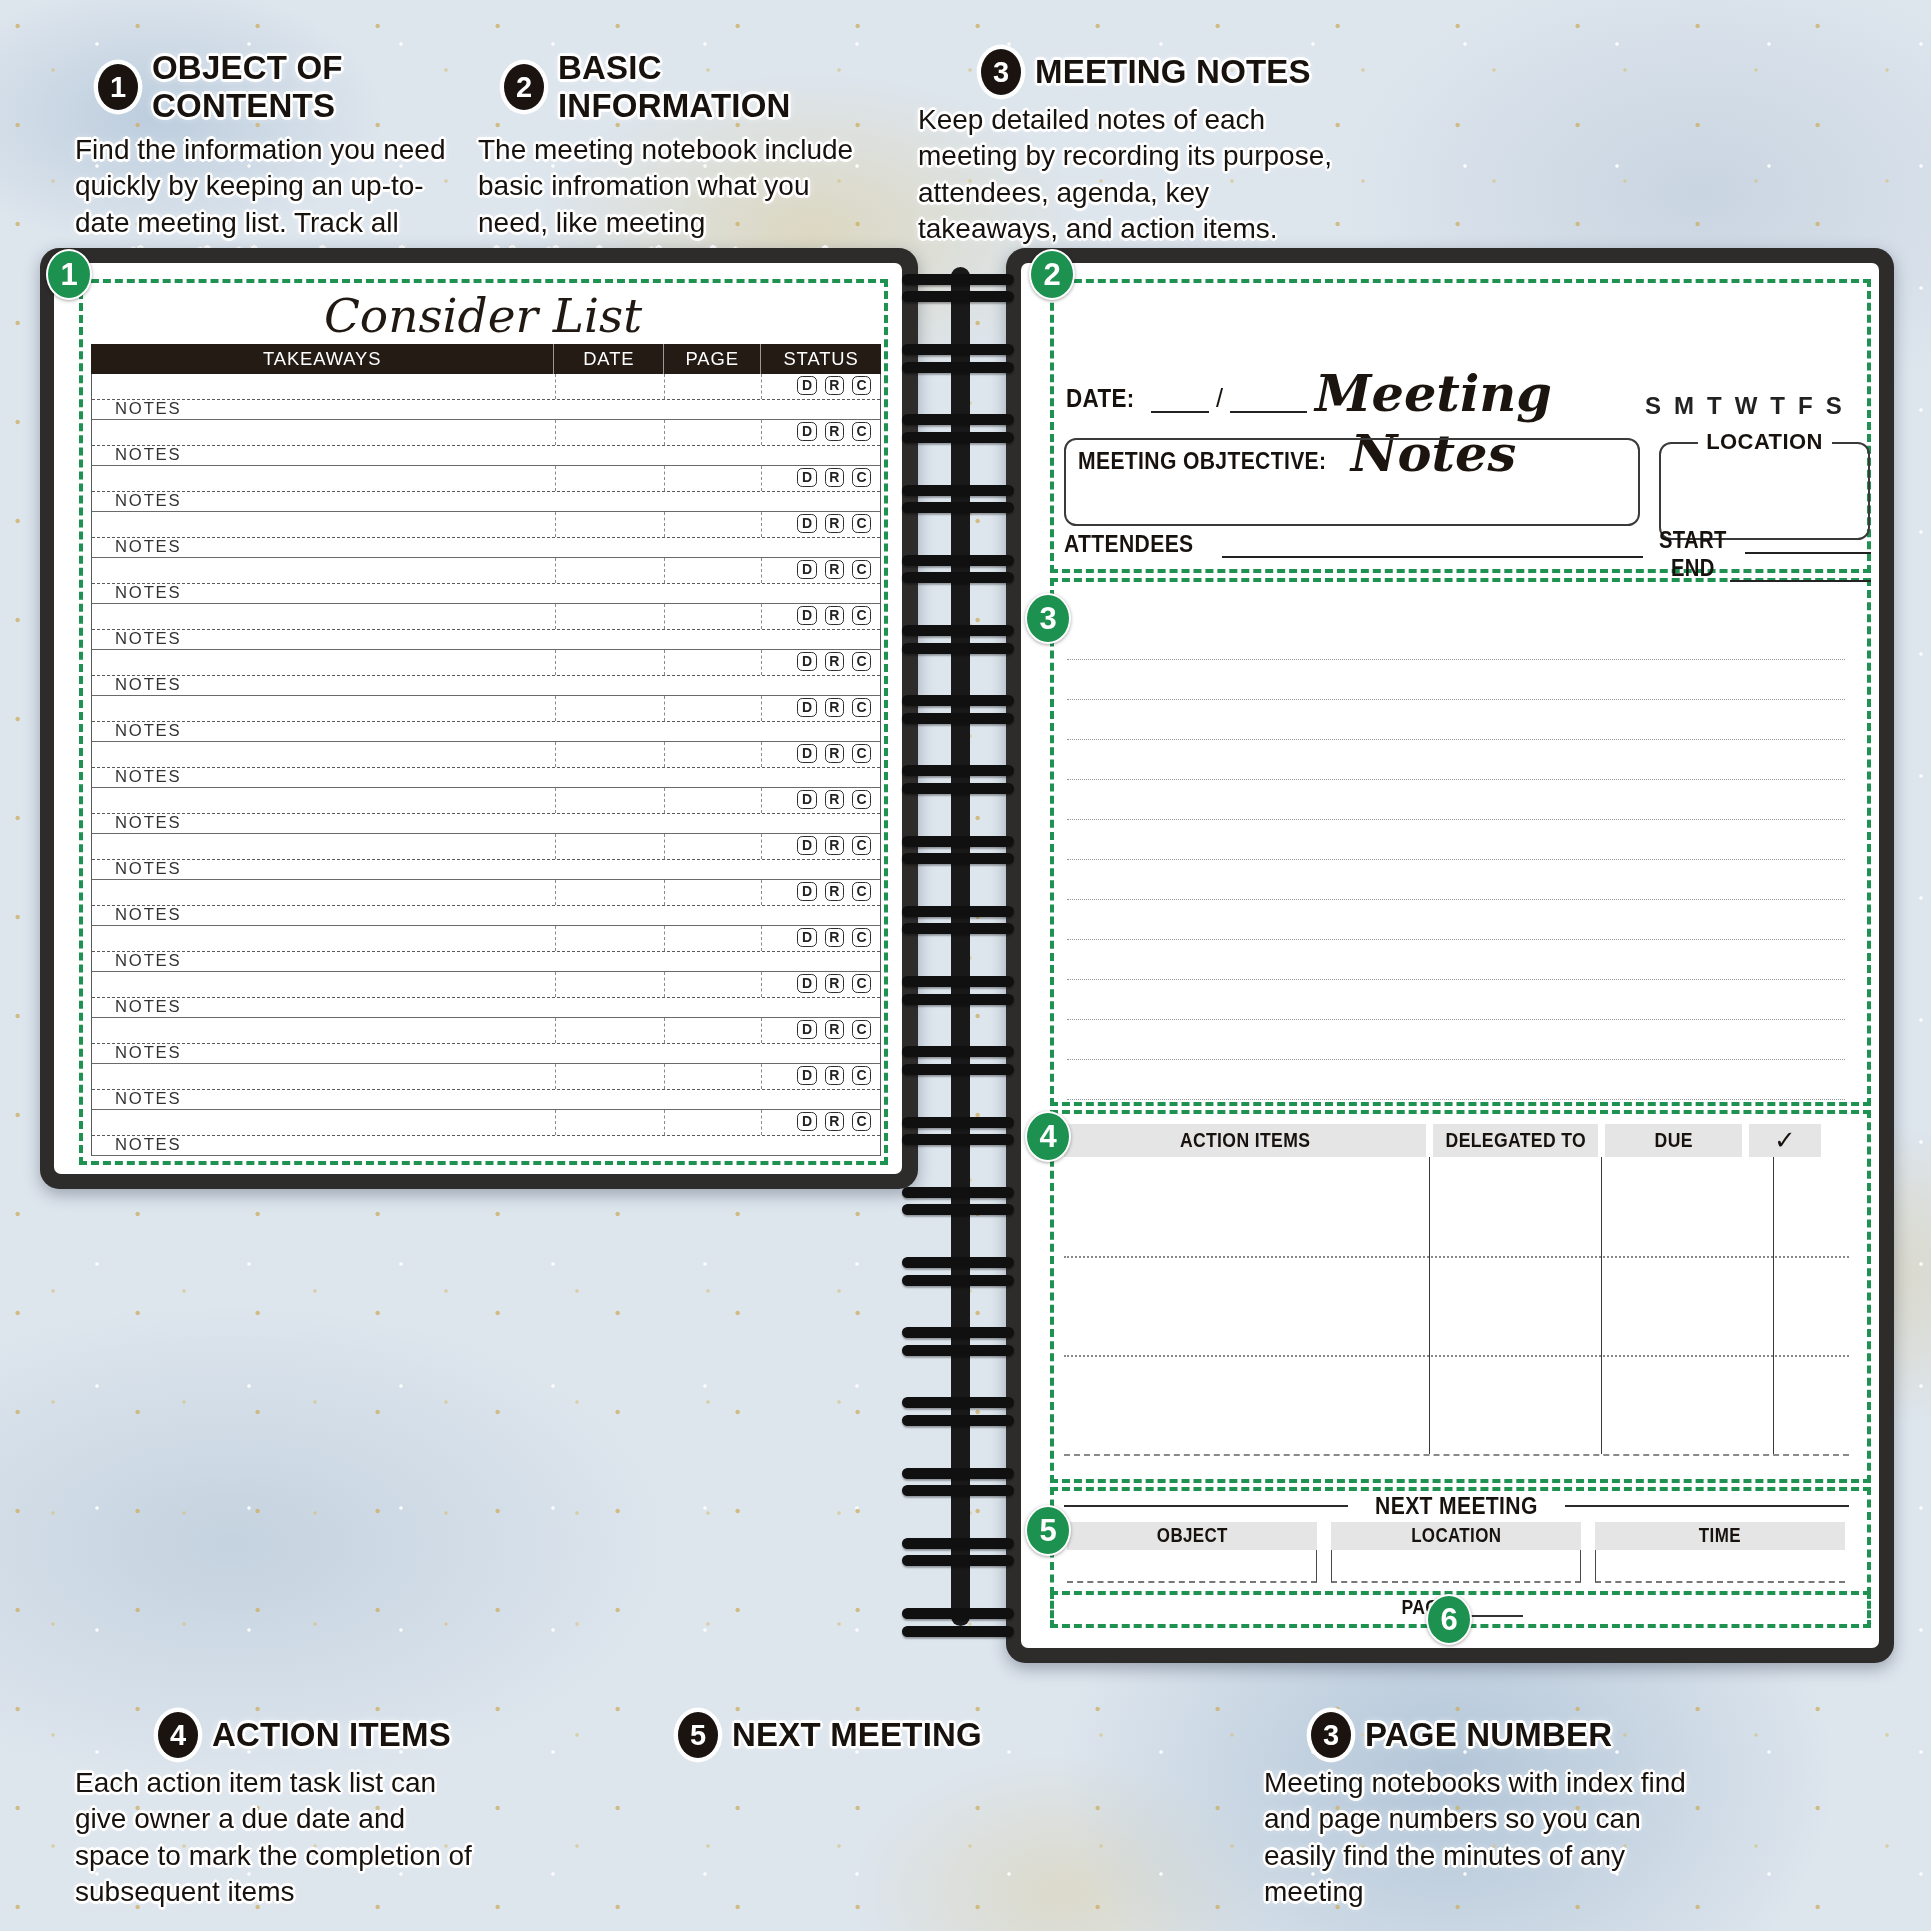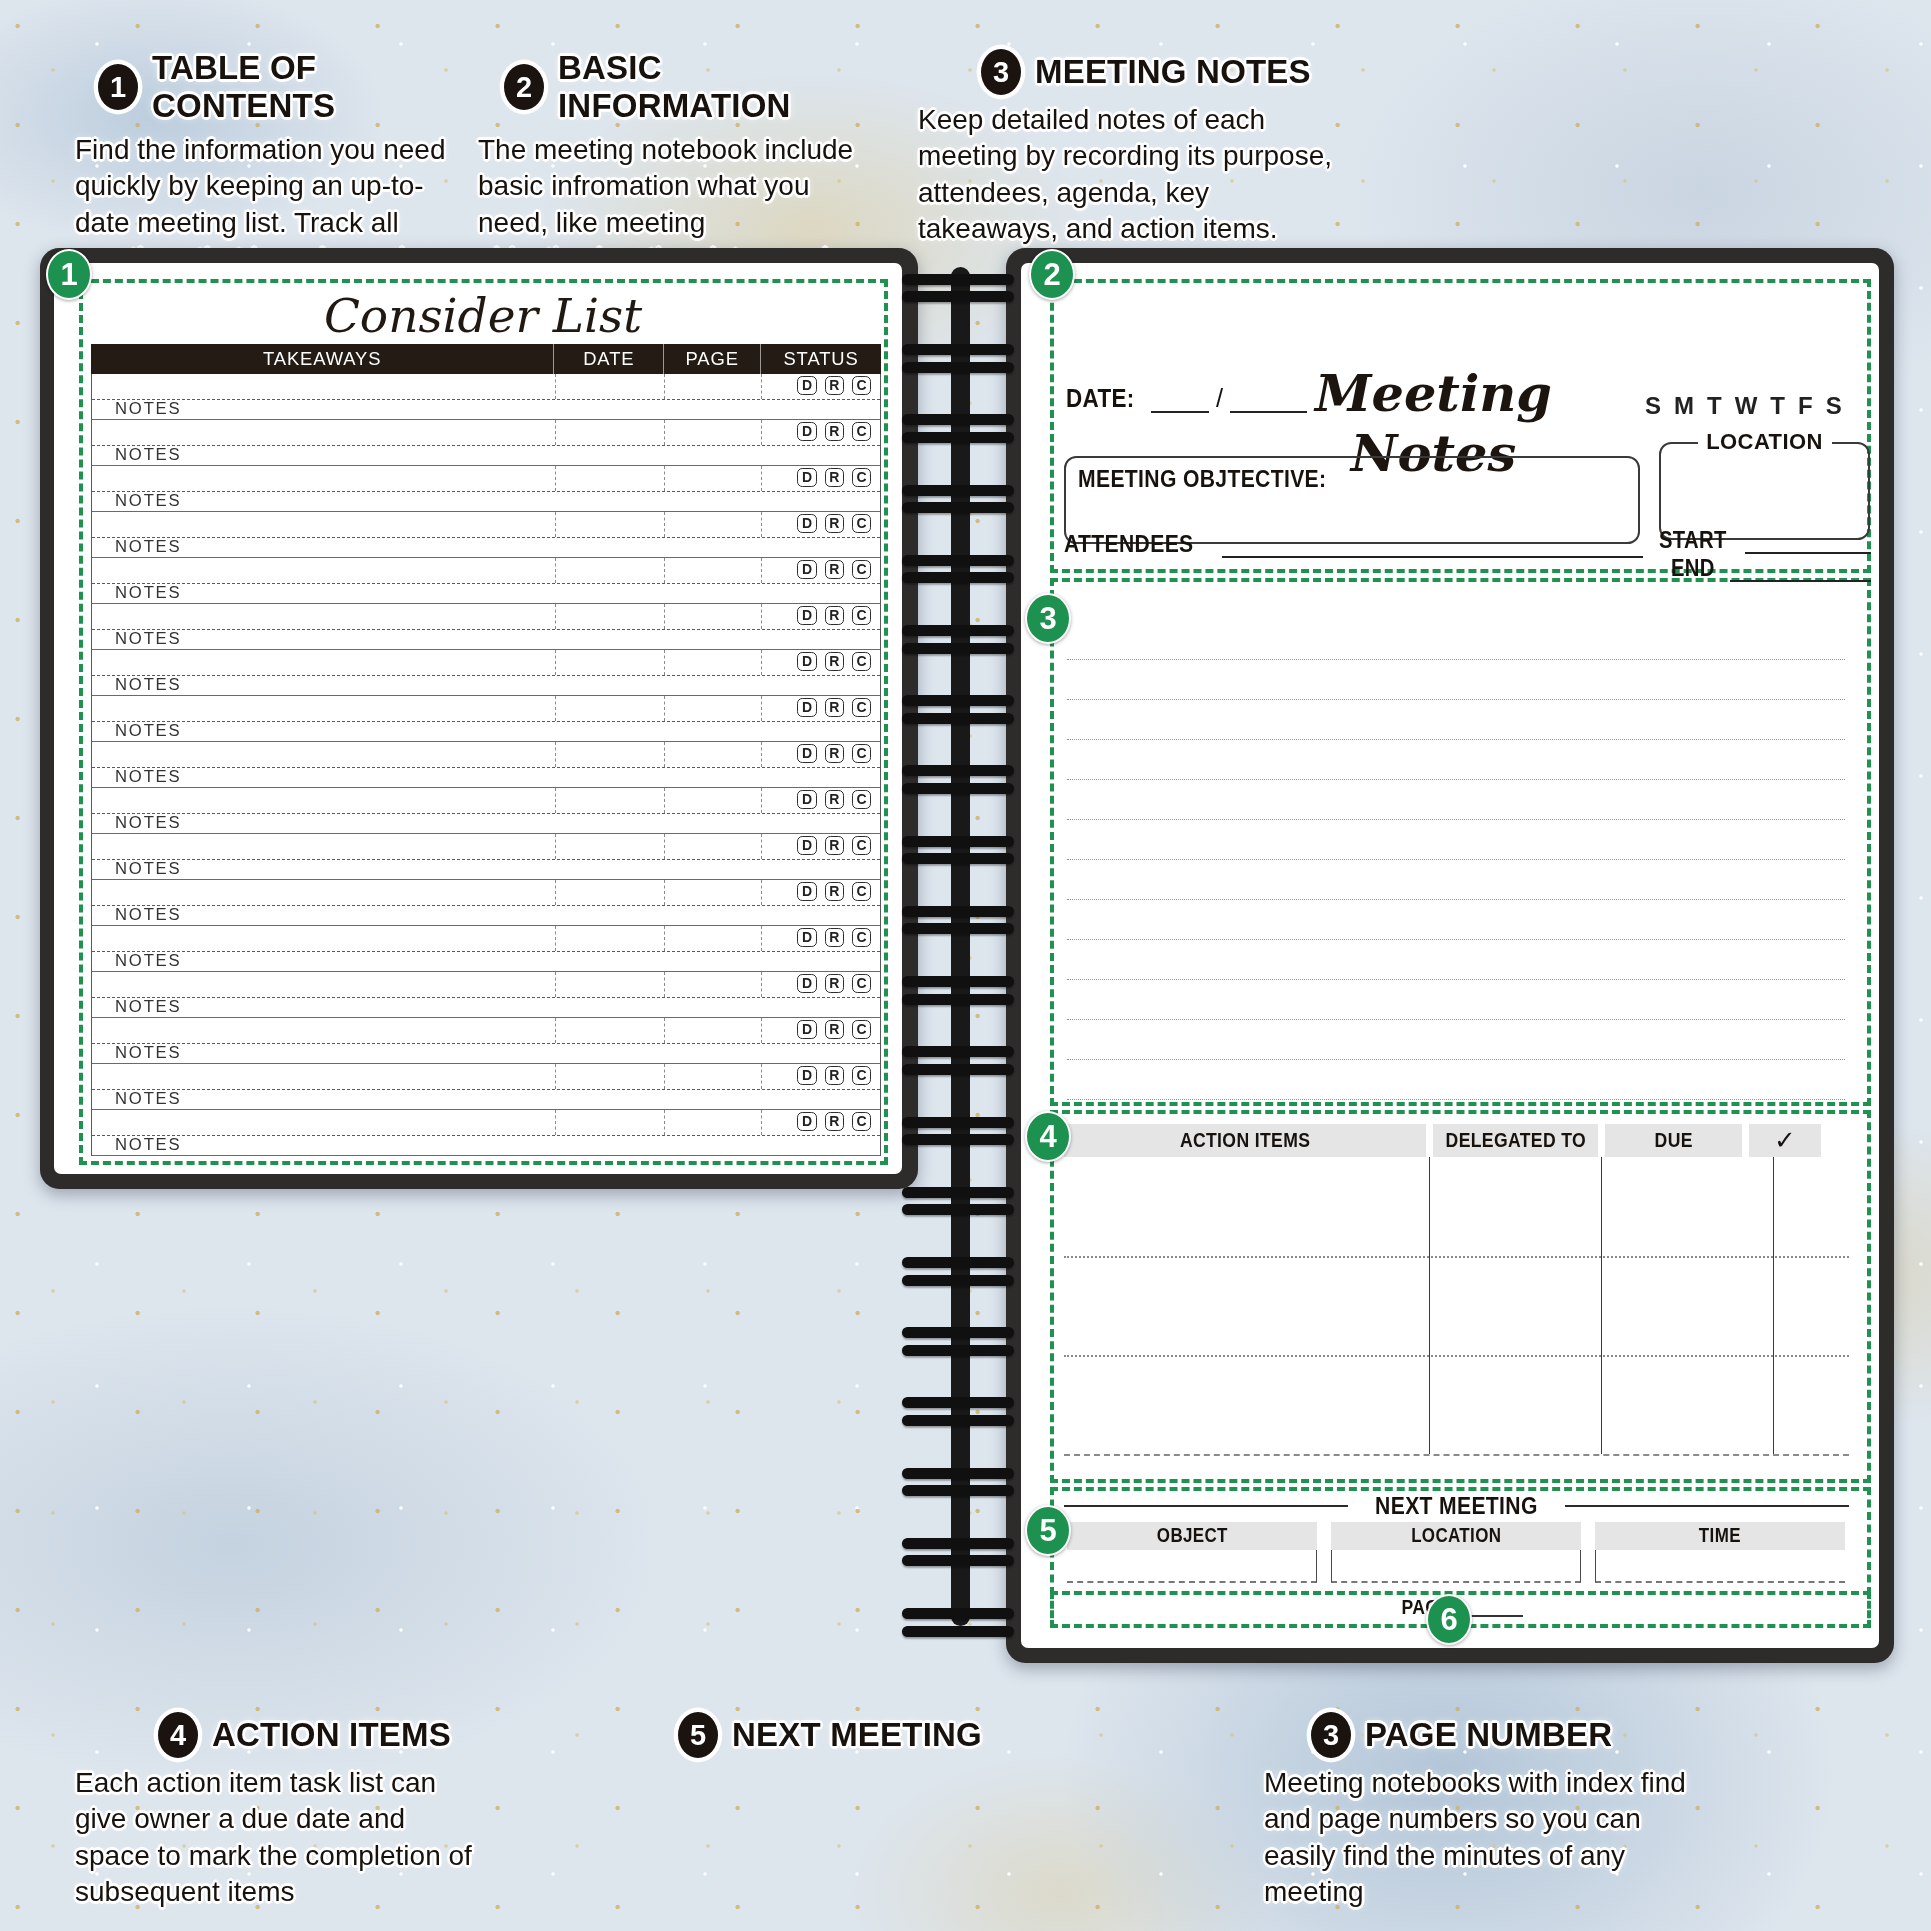--- a/index.html
+++ b/index.html
@@ -86,21 +86,21 @@
   .ml-notes{height:20px;border-bottom:1.8px solid #6a6a6a;box-sizing:border-box;display:flex;align-items:center;
     padding-left:23px;font-size:16.7px;letter-spacing:1.8px;color:#333;}
 
   
   .rp{position:absolute;z-index:6;}
   #dateRow{left:1066px;top:384px;display:flex;align-items:flex-end;gap:7px;font-size:25.5px;}
   #dateRow .uline{display:inline-block;border-bottom:2.6px solid #222;height:21px;}
   #mnTitle{left:1236px;top:363px;width:395px;text-align:center;font-family:"DejaVu Serif",serif;
     font-style:italic;font-weight:bold;font-size:51px;color:#1c140e;}
   #weekdays{left:1645px;top:392px;display:flex;gap:13px;font-size:24px;color:#222;font-weight:600;}
-  #objBox{left:1064px;top:456px;width:576px;height:88px;border:2.6px solid #3a3a3a;border-radius:12.3px;
+  #objBox{left:1064px;top:438px;width:576px;height:88px;border:2.6px solid #3a3a3a;border-radius:12.3px;
     box-sizing:border-box;padding:7px 12.3px;font-size:24px;}
   #locBox{left:1659px;top:442px;width:211px;height:98px;border:2.6px solid #3a3a3a;border-radius:12.3px;box-sizing:border-box;}
   #locLabel{position:absolute;left:50%;top:-15px;transform:translateX(-50%);background:#fff;padding:0 8.8px;font-size:22px;font-weight:bold;white-space:nowrap;}
   #attRow{left:1064px;top:530px;width:579px;display:flex;align-items:flex-end;gap:10.5px;font-size:24px;}
   #attRow .uline{flex:1;border-bottom:2.6px solid #222;height:19.3px;}
   #startRow{left:1659px;top:527px;width:212px;display:flex;align-items:flex-end;gap:8.8px;font-size:23px;}
   #startRow .uline{flex:1;border-bottom:2.6px solid #222;height:17.6px;}
   #endRow{left:1659px;top:555px;width:212px;display:flex;align-items:flex-end;gap:8.8px;font-size:23px;padding-left:12.3px;box-sizing:border-box;}
   #endRow .uline{flex:1;border-bottom:2.6px solid #222;height:17.6px;}
   #ktTitle{left:1050px;top:588px;width:813px;text-align:center;font-size:24px;font-weight:bold;z-index:7;}
@@ -124,21 +124,21 @@
   .nc:first-child{border-left:none;} .nc:last-child{border-right:none;}
 </style>
 </head>
 <body>
 
 <div class="canvas">
 
   <div class="feature" id="f1">
     <div class="head">
       <span class="num-dark">1</span>
-      <h2 class="halo">TABLE OF CONTENTS</h2>
+      <h2 class="halo">OBJECT OF CONTENTS</h2>
     </div>
     <p class="halo">Find the information you need quickly by keeping an up-to-date meeting list. Track all meetings that have been done, rescheduled,or cancelled.</p>
   </div>
   <div class="feature" id="f2">
     <div class="head">
       <span class="num-dark">2</span>
       <h2 class="halo">BASIC INFORMATION</h2>
     </div>
     <p class="halo">The meeting notebook include basic infromation what you need, like meeting objective,location,date, week, time, and attendees.</p>
   </div>

